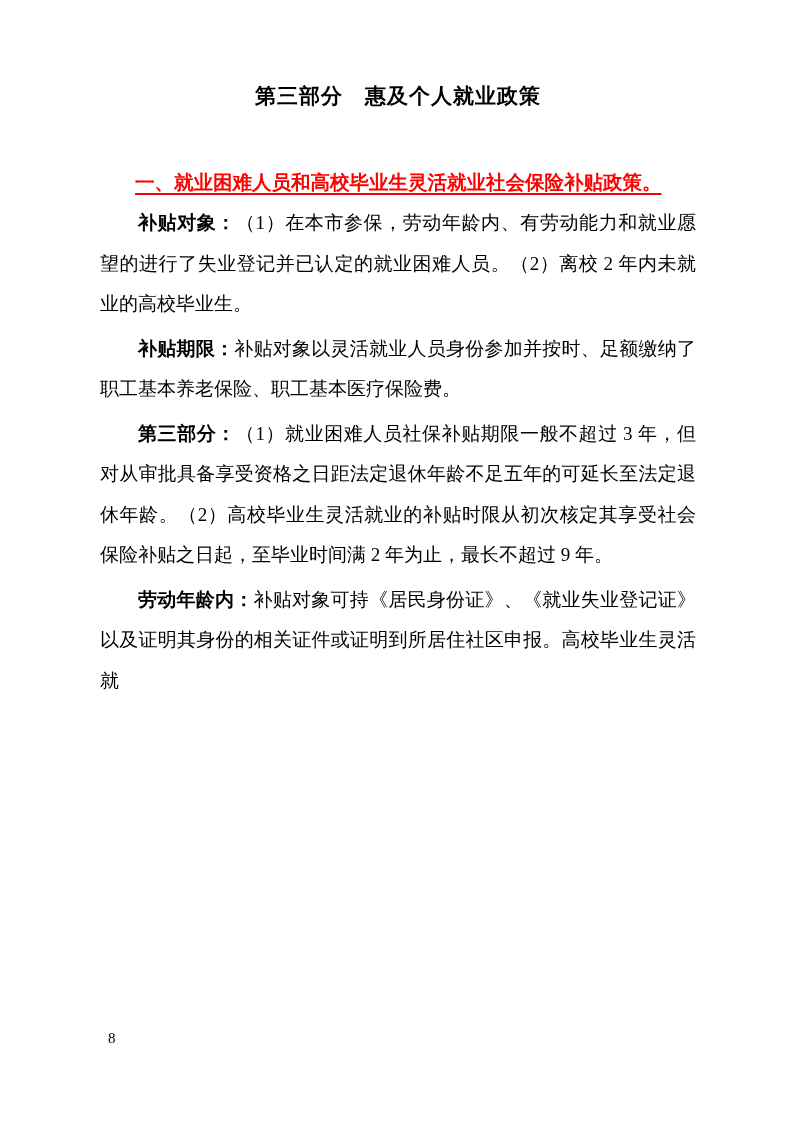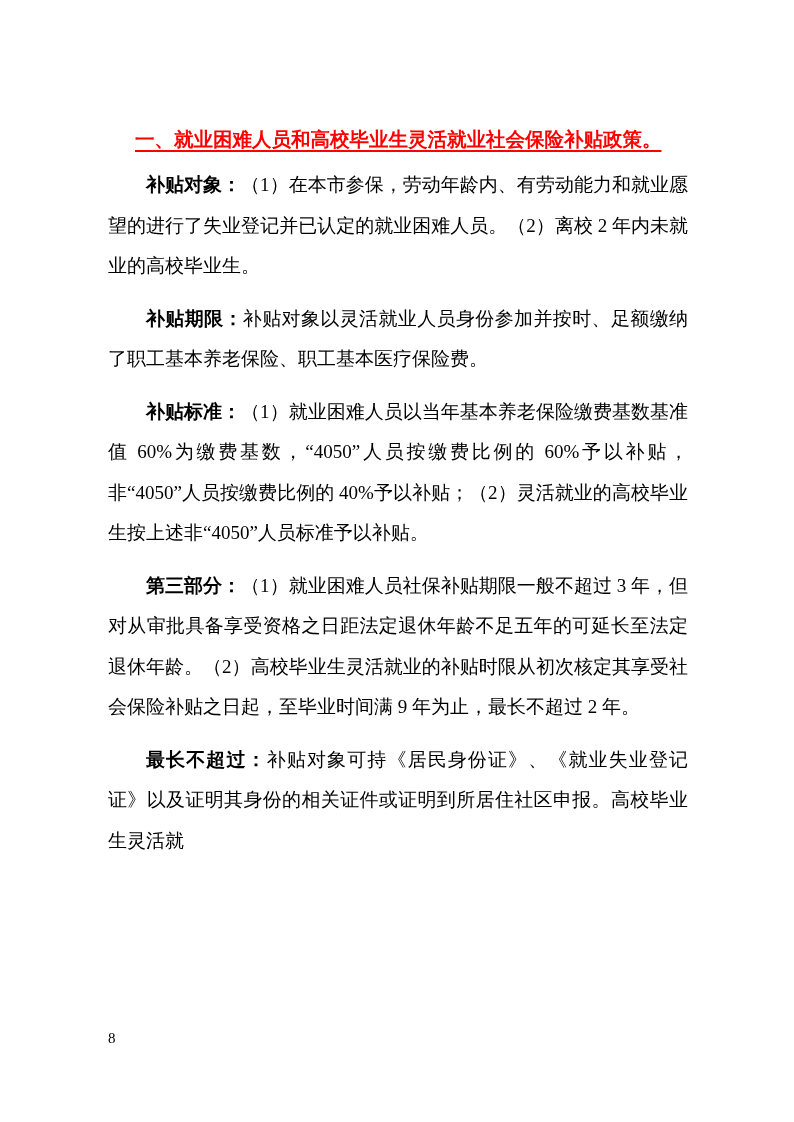--- a/index.html
+++ b/index.html
@@ -17,61 +17,61 @@
   .doc-title {
     text-align: center;
     font-family: "Liberation Sans", "DejaVu Sans", sans-serif;
     font-weight: bold;
     font-size: 21px;
     line-height: 24px;
     letter-spacing: 1px;
     white-space: pre;
   }
   .section-heading {
-    margin-top: 42px;
+    margin-top: 61px;
     font-family: "Liberation Sans", "DejaVu Sans", sans-serif;
     font-weight: bold;
     font-size: 19.5px;
     line-height: 27px;
     color: #fe0000;
     text-indent: 2em;
     text-decoration: underline;
     text-decoration-thickness: 2px;
     text-underline-offset: 4px;
   }
   .body-text {
     margin-top: 7px;
     font-size: 19px;
     line-height: 40.5px;
     text-align: justify;
   }
   .body-text p {
-    margin: 12px;
+    margin: 4px;
     text-indent: 2em;
   }
   .para-label { font-weight: bold; }
   .page-number {
     position: absolute;
     left: 108px;
     top: 1028px;
     font-size: 15px;
     line-height: 20px;
   }
 </style>
 </head>
 <body>
 
 <div class="page">
 
+  <div class="doc-title">第三部分　惠及个人就业政策</div>
 
   <div class="section-heading">一、就业困难人员和高校毕业生灵活就业社会保险补贴政策。</div>
 
   <div class="body-text">
     <p><span class="para-label">补贴对象：</span><span>（1）在本市参保，劳动年龄内、有劳动能力和就业愿望的进行了失业登记并已认定的就业困难人员。（2）离校 2 年内未就业的高校毕业生。</span></p>
     <p><span class="para-label">补贴期限：</span><span>补贴对象以灵活就业人员身份参加并按时、足额缴纳了职工基本养老保险、职工基本医疗保险费。</span></p>
-    <p><span class="para-label">补贴标准：</span><span>（1）就业困难人员以当年基本养老保险缴费基数基准值 60%为缴费基数，“4050”人员按缴费比例的 60%予以补贴，非“4050”人员按缴费比例的 40%予以补贴；（2）灵活就业的高校毕业生按上述非“4050”人员标准予以补贴。</span></p>
-    <p><span class="para-label">第三部分：</span><span>（1）就业困难人员社保补贴期限一般不超过 3 年，但对从审批具备享受资格之日距法定退休年龄不足五年的可延长至法定退休年龄。（2）高校毕业生灵活就业的补贴时限从初次核定其享受社会保险补贴之日起，至毕业时间满 9 年为止，最长不超过 2 年。</span></p>
-    <p><span class="para-label">最长不超过：</span><span>补贴对象可持《居民身份证》、《就业失业登记证》以及证明其身份的相关证件或证明到所居住社区申报。高校毕业生灵活就</span></p>
+    <p><span class="para-label">第三部分：</span><span>（1）就业困难人员社保补贴期限一般不超过 3 年，但对从审批具备享受资格之日距法定退休年龄不足五年的可延长至法定退休年龄。（2）高校毕业生灵活就业的补贴时限从初次核定其享受社会保险补贴之日起，至毕业时间满 2 年为止，最长不超过 9 年。</span></p>
+    <p><span class="para-label">劳动年龄内：</span><span>补贴对象可持《居民身份证》、《就业失业登记证》以及证明其身份的相关证件或证明到所居住社区申报。高校毕业生灵活就</span></p>
   </div>
 
   <div class="page-number">8</div>
 
 </div>
 
 </body></html>

